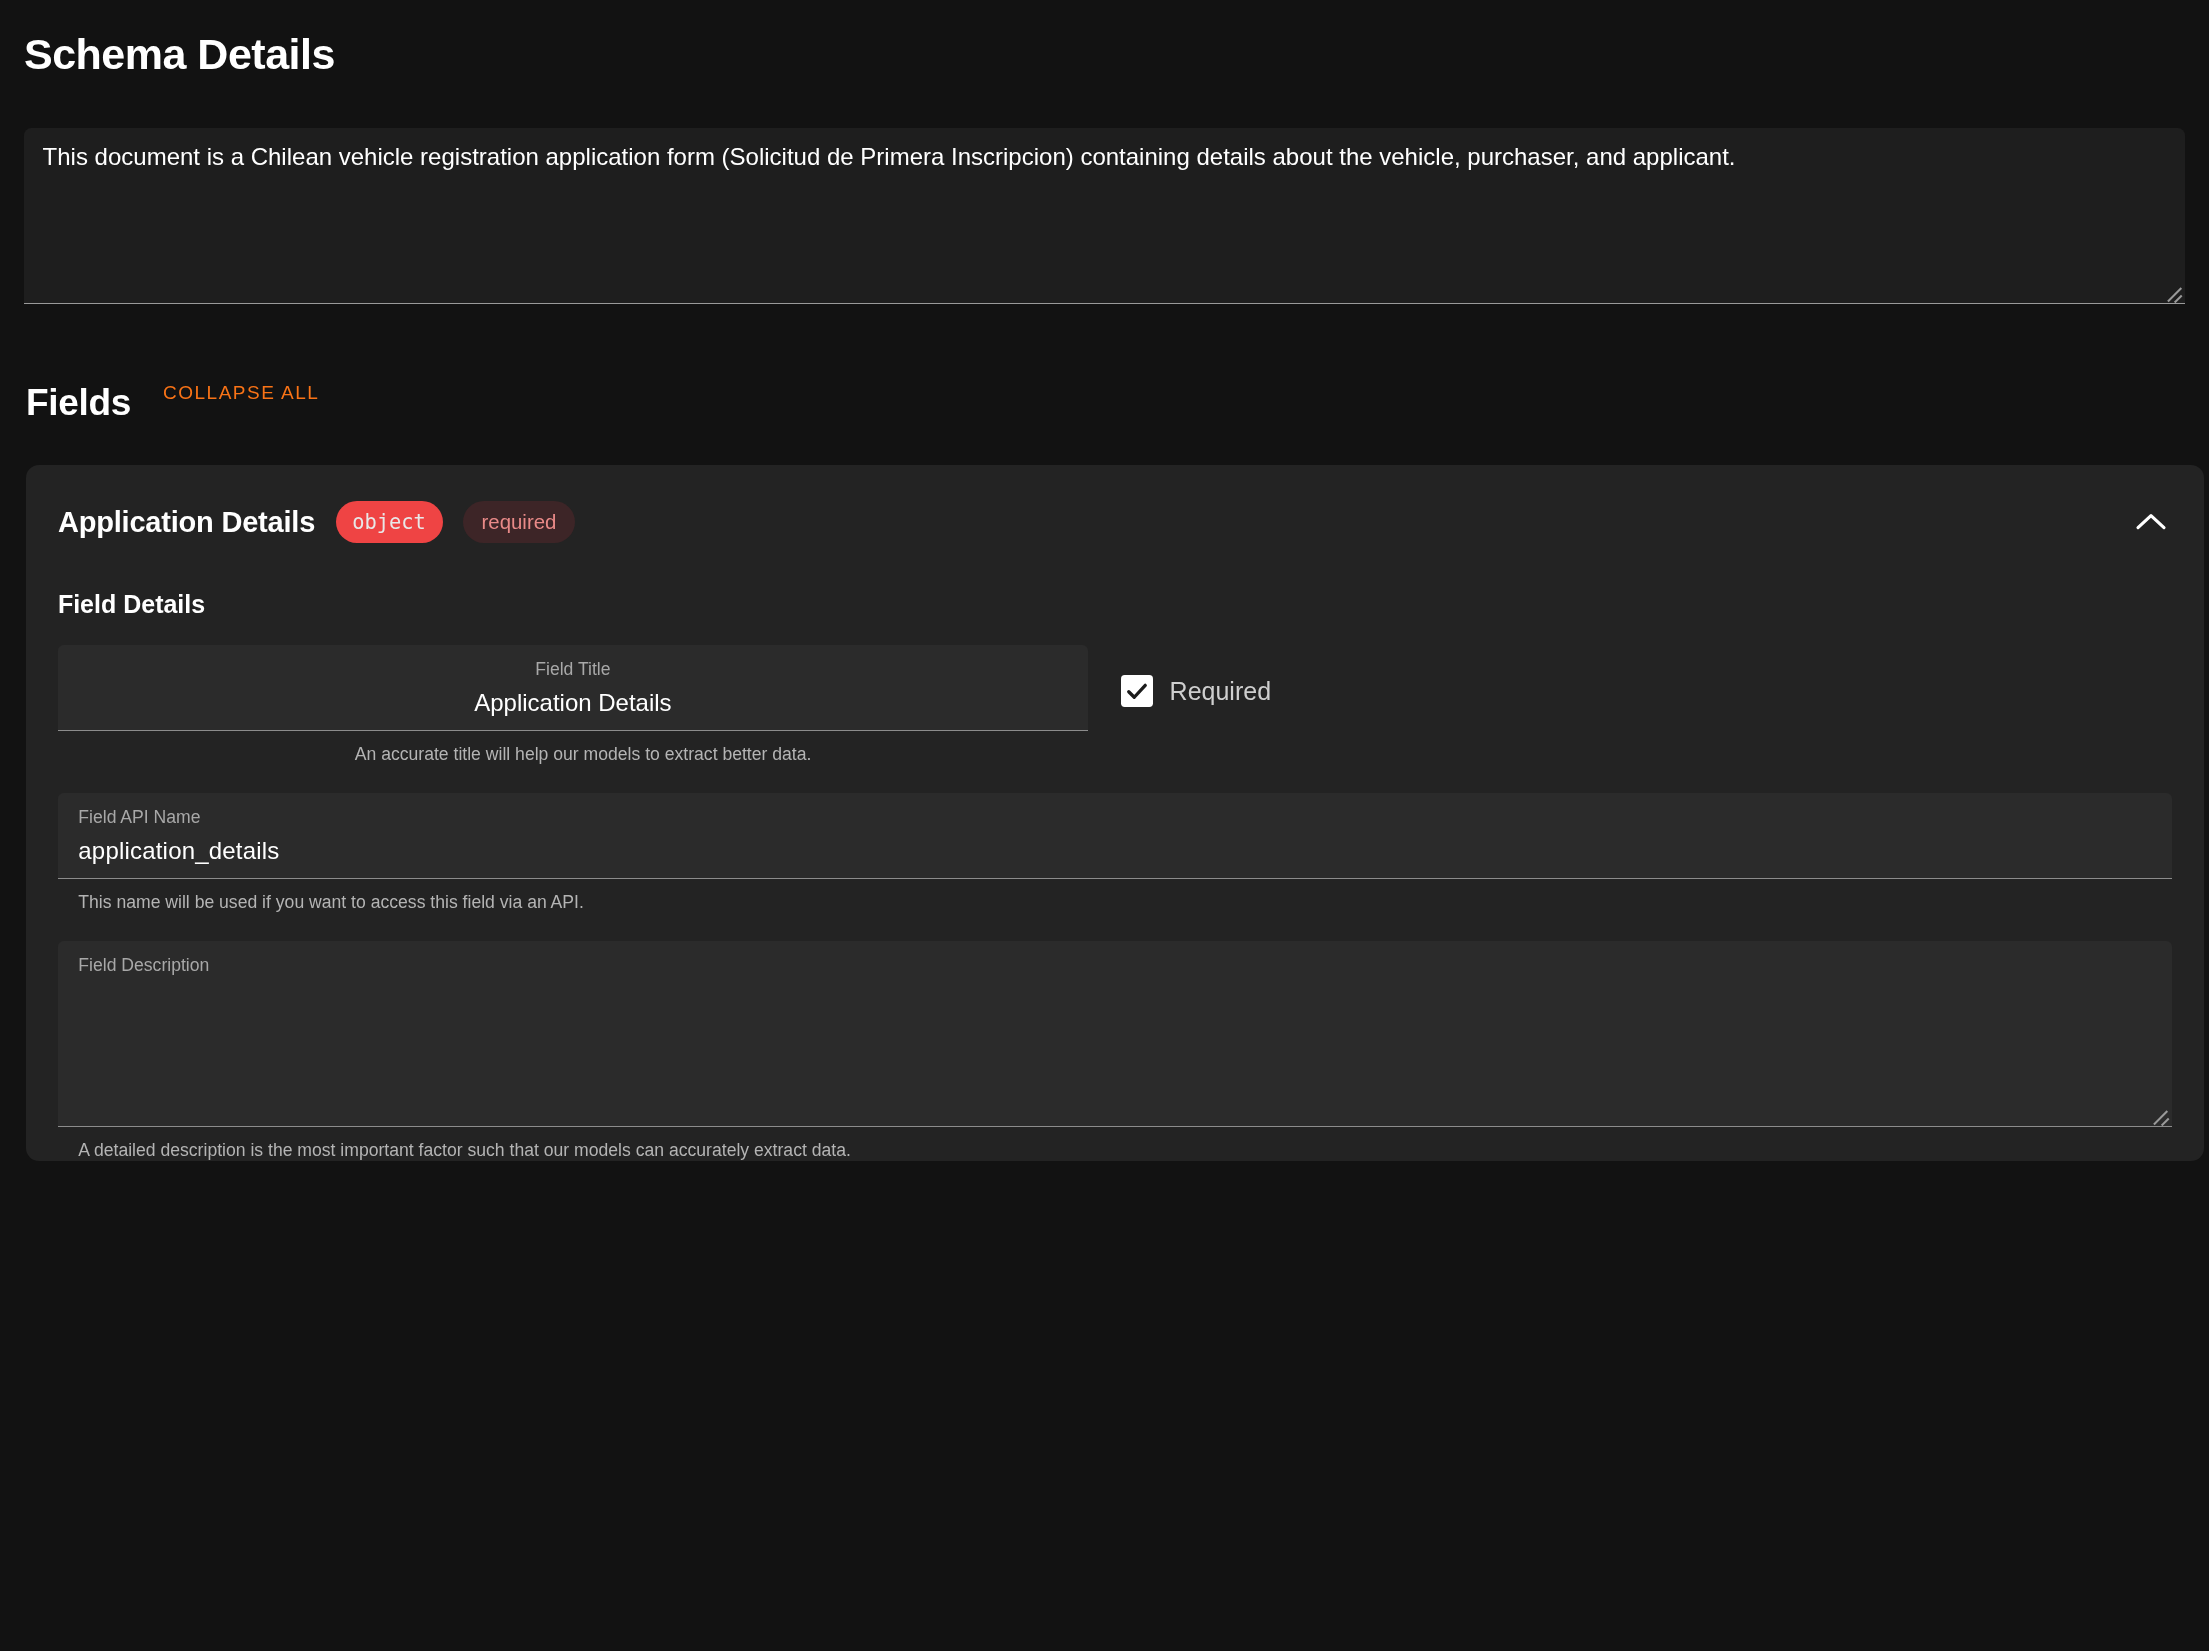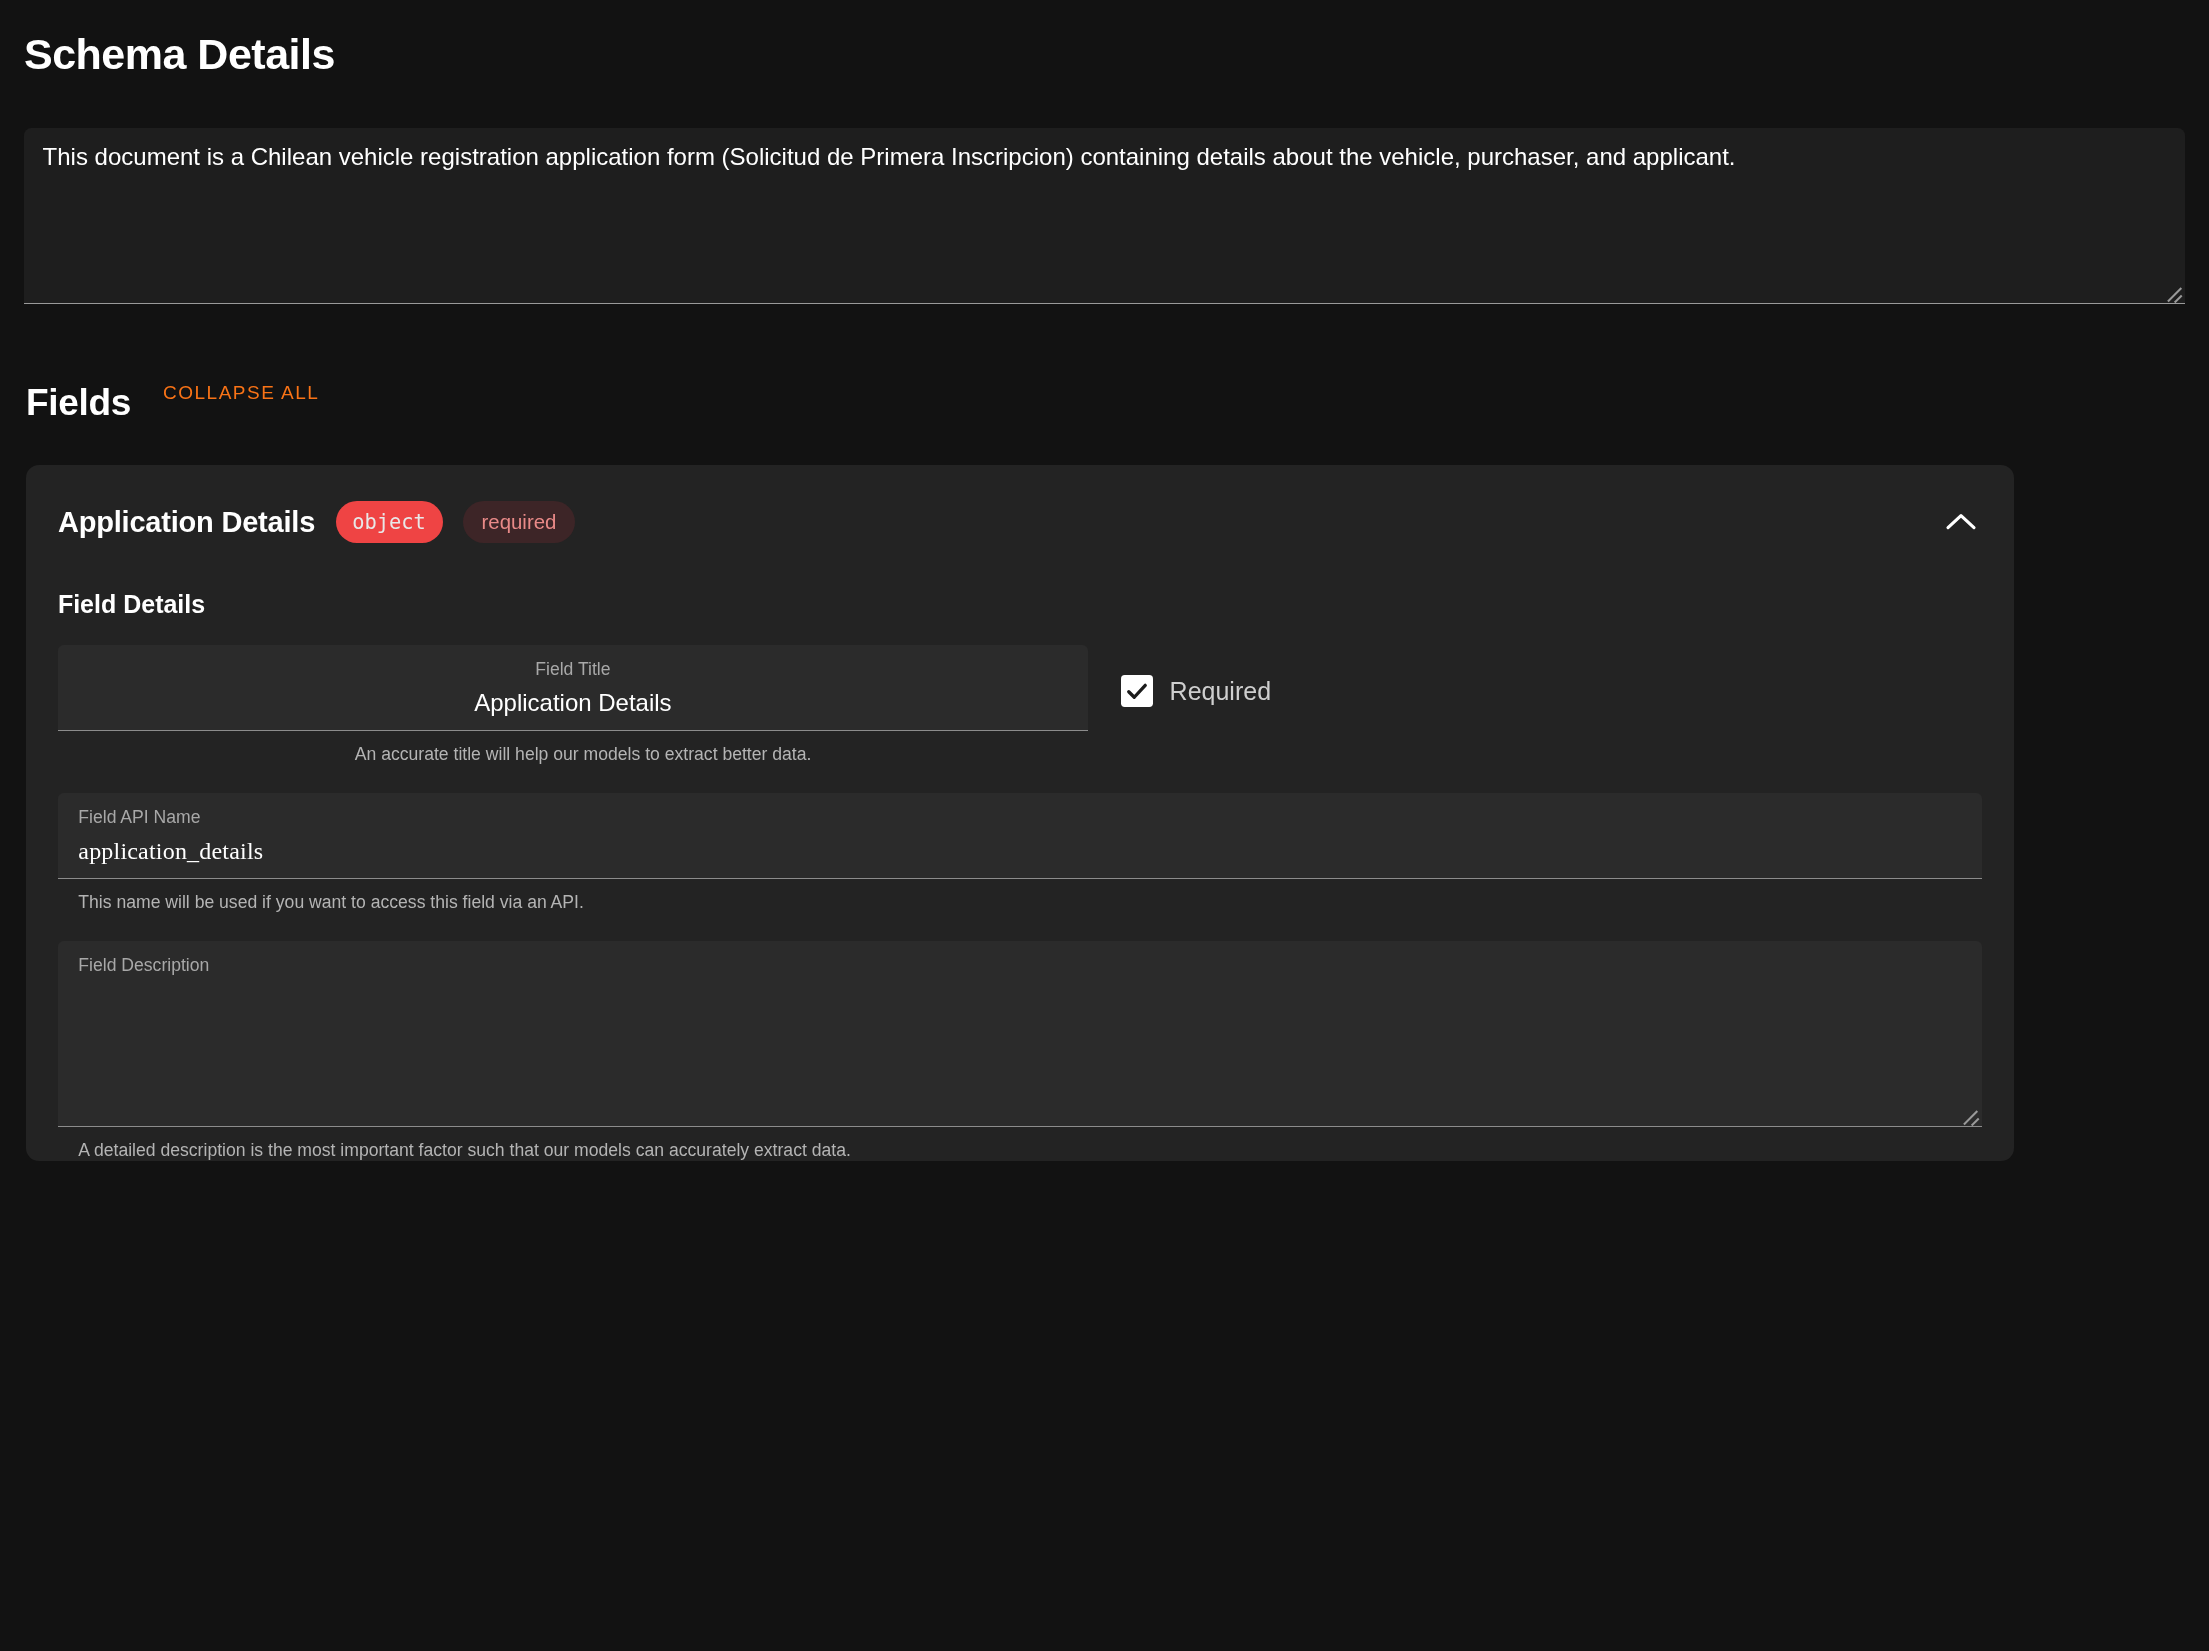--- a/index.html
+++ b/index.html
@@ -105,21 +105,21 @@
   }
 
   
   .field-card {
     margin-top: 41px;
     margin-left: 1.9px;
     background: #232323;
     border-radius: 13px;
     padding: 32px 32px 0 32px;
     position: relative;
-    width: 1988px;
+    width: 2178px;
     min-height: 594px;
   }
   .card-head {
     display: flex;
     align-items: center;
     gap: 20.4px;
     position: relative;
     min-height: 50px;
   }
   .card-title {
@@ -187,21 +187,21 @@
 
   .filled.inner {
     background: #2b2b2b;
     border-bottom: 1.4px solid #8c8c8c;
     border-radius: 5.6px 5.6px 0 0;
     padding: 13px 20.4px 11px 20.4px;
   }
   .filled.inner .flabel { font-size: 17.6px; color: #a8a8a8; }
   .filled.inner .fvalue { font-size: 24px; }
   .filled.inner .fvalue.mono {
-    font-family: Liberation Serif, serif;
+    font-family: Liberation Sans, sans-serif;
     font-size: 24px;
     letter-spacing: 0.2px;
   }
   .helper {
     font-size: 17.6px;
     color: #b4b4b4;
     margin: 13px 0 0 20.4px;
   }
 
   .checkbox {

